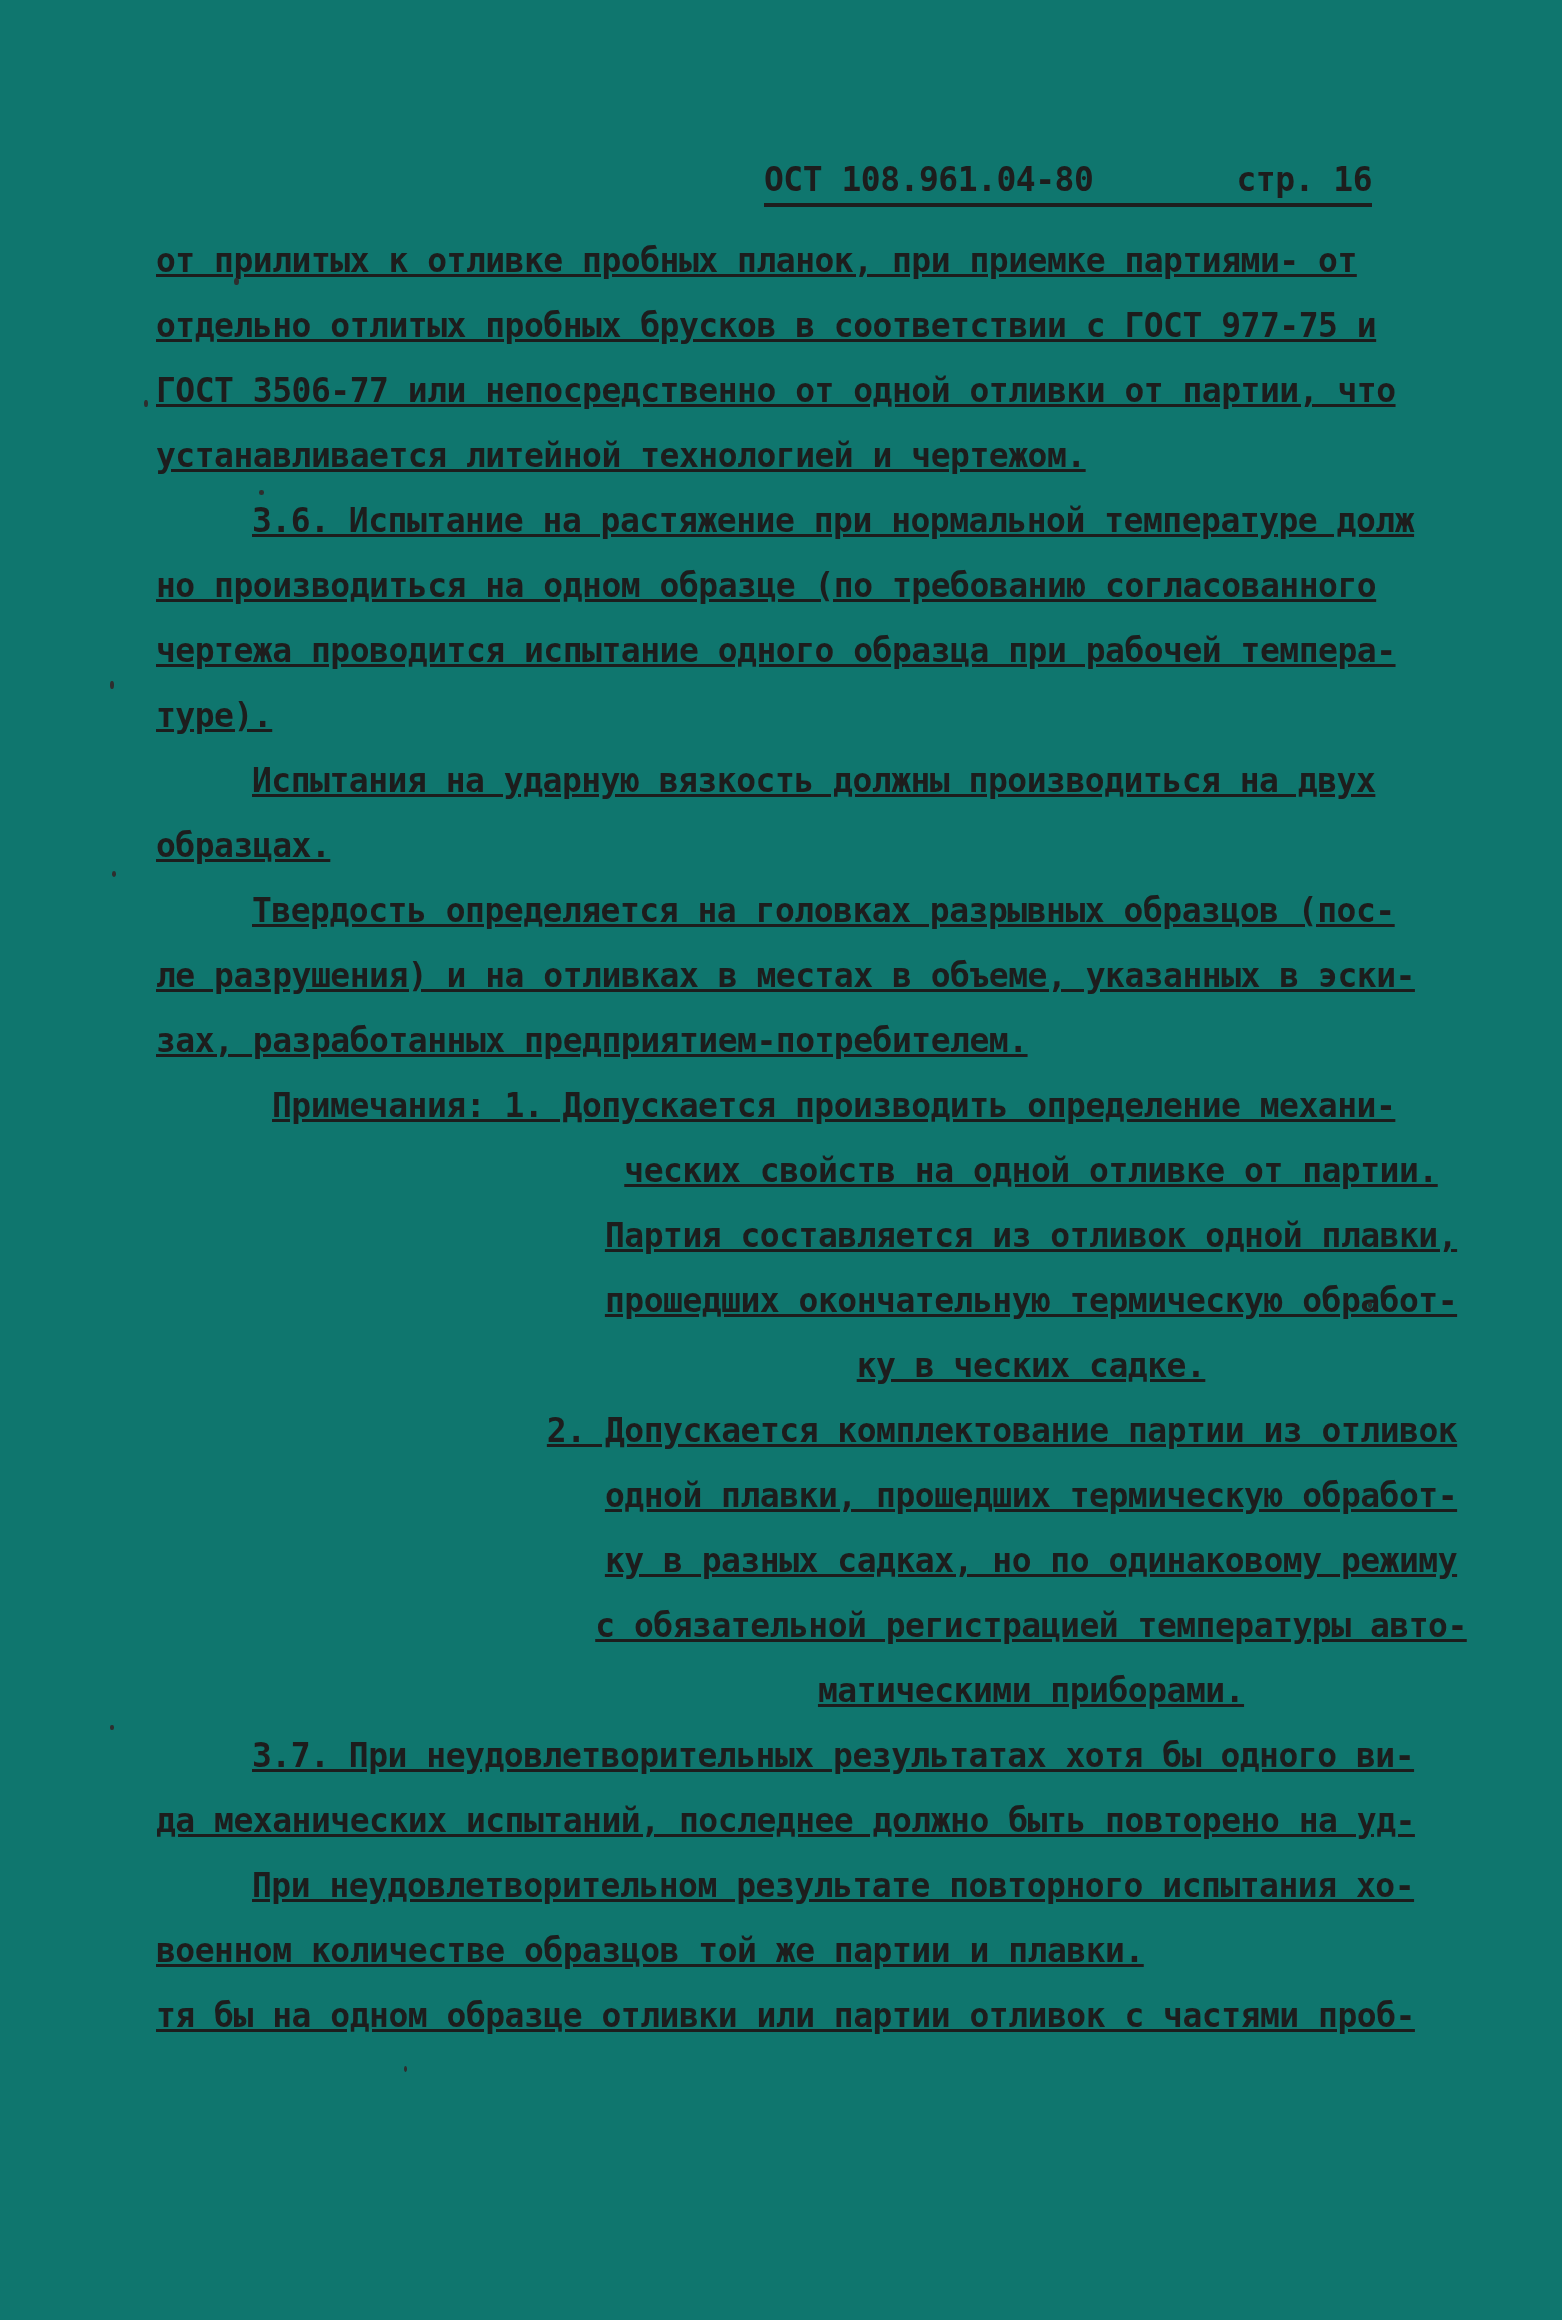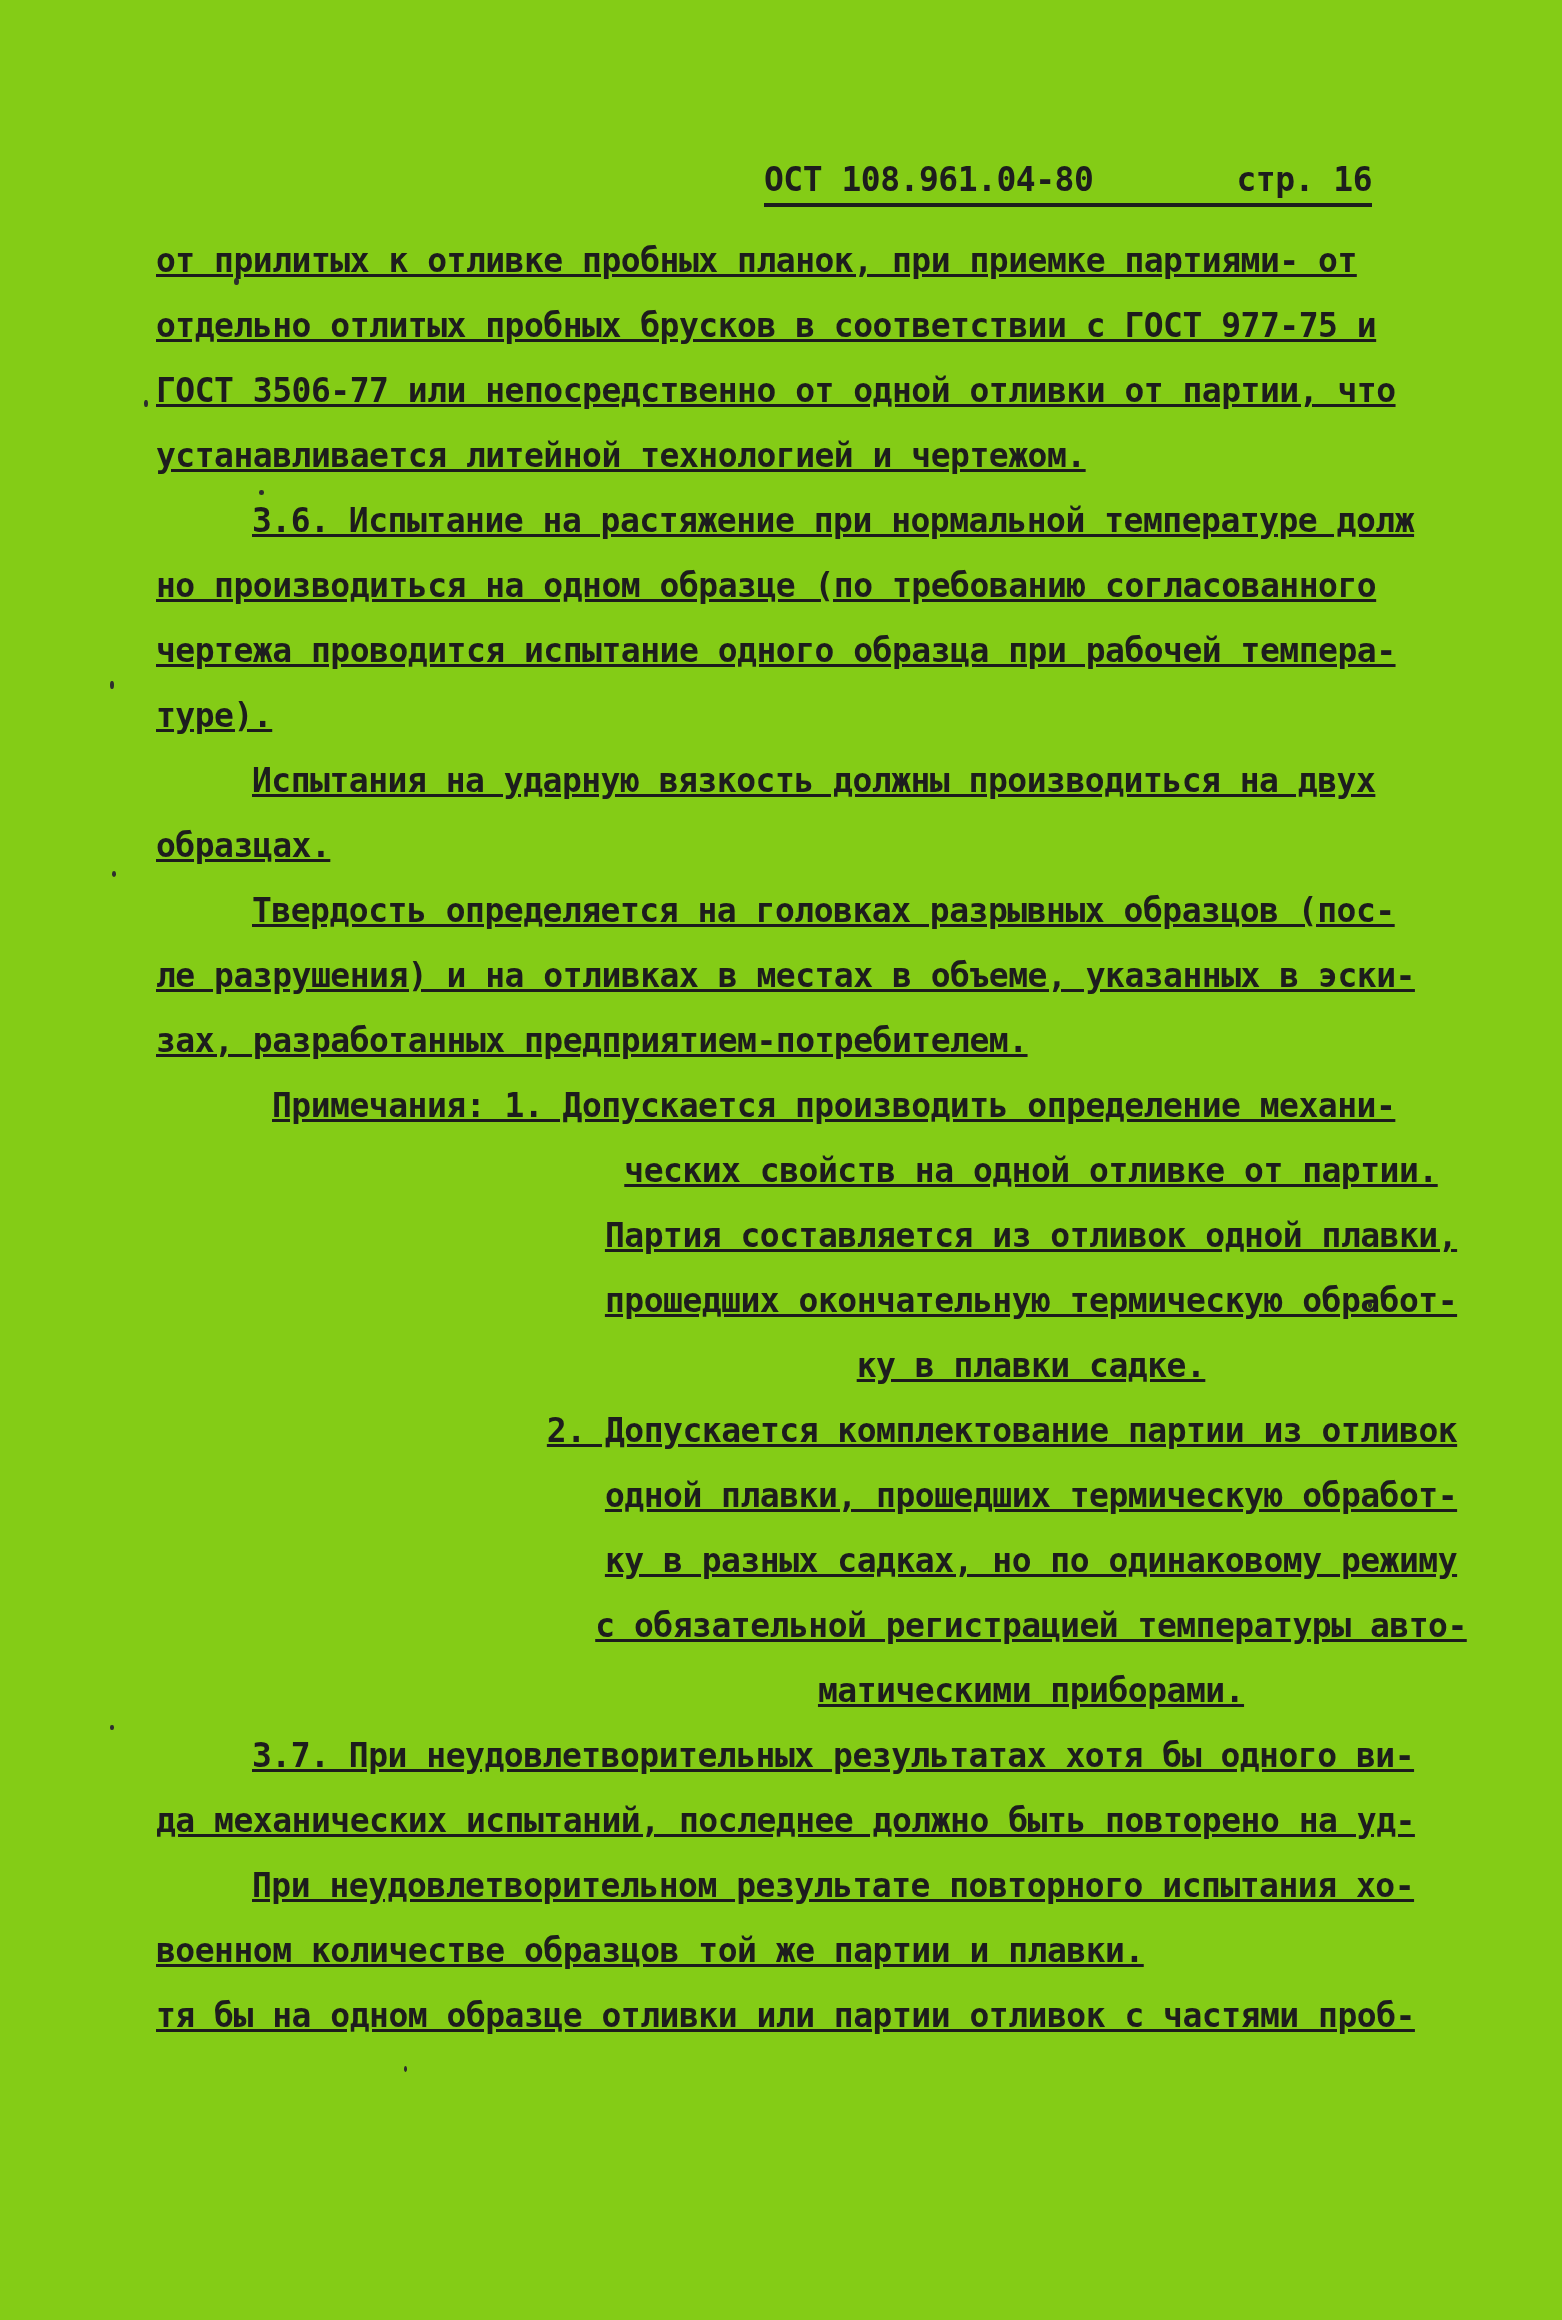--- a/index.html
+++ b/index.html
@@ -1,20 +1,20 @@
 <!DOCTYPE html>
 <html style="font-size:14.7px"><head>
 <meta charset="utf-8">
 <style>
   html, body { margin: 0; padding: 0; }
   .page {
     position: relative;
     width: 1562px;
     height: 2321px;
-    background: #84cc16;
+    background: #0f766e;
     font-family: "DejaVu Sans Mono", "Liberation Mono", monospace;
     font-weight: 700;
     color: #1d1d1d;
     overflow: hidden;
   }
   .header-line {
     position: absolute;
     left: 764px;
     top: 157px;
     width: 608px;
@@ -74,21 +74,21 @@
     <div class="line ind0">туре).</div>
     <div class="line indP">Испытания на ударную вязкость должны производиться на двух</div>
     <div class="line ind0">образцах.</div>
     <div class="line indP">Твердость определяется на головках разрывных образцов (пос-</div>
     <div class="line ind0">ле разрушения) и на отливках в местах в объеме, указанных в эски-</div>
     <div class="line ind0">зах, разработанных предприятием-потребителем.</div>
     <div class="line indN">Примечания: 1. Допускается производить определение механи-</div>
     <div class="line indT">ческих свойств на одной отливке от партии.</div>
     <div class="line indT">Партия составляется из отливок одной плавки,</div>
     <div class="line indT">прошедших окончательную термическую обработ-</div>
-    <div class="line indT">ку в плавки садке.</div>
+    <div class="line indT">ку в ческих садке.</div>
     <div class="line indNum">2. Допускается комплектование партии из отливок</div>
     <div class="line indT">одной плавки, прошедших термическую обработ-</div>
     <div class="line indT">ку в разных садках, но по одинаковому режиму</div>
     <div class="line indT">с обязательной регистрацией температуры авто-</div>
     <div class="line indT">матическими приборами.</div>
     <div class="line indP">3.7. При неудовлетворительных результатах хотя бы одного ви-</div>
     <div class="line ind0">да механических испытаний, последнее должно быть повторено на уд-</div>
     <div class="line indP">При неудовлетворительном результате повторного испытания хо-</div>
     <div class="line ind0">военном количестве образцов той же партии и плавки.</div>
     <div class="line ind0">тя бы на одном образце отливки или партии отливок с частями проб-</div>

